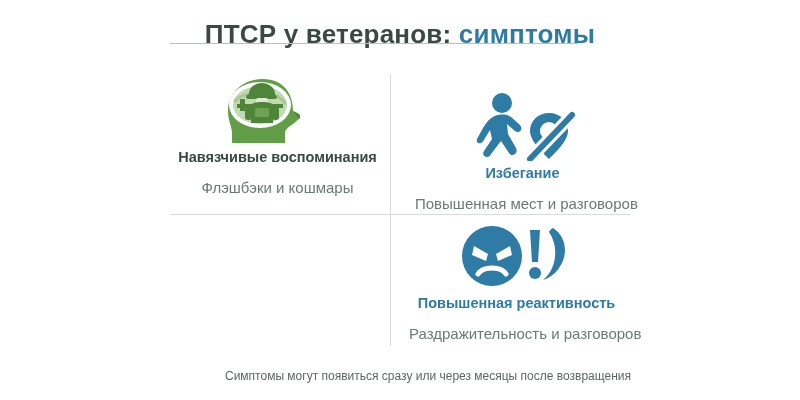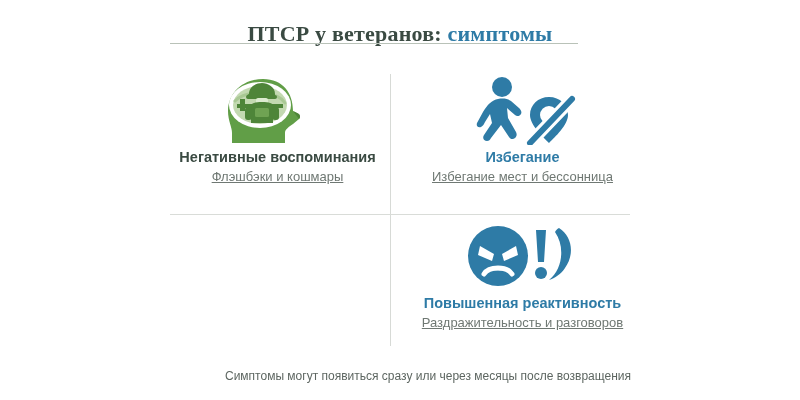--- a/index.html
+++ b/index.html
@@ -22,27 +22,26 @@
 
   
   .header {
     position: absolute;
     left: 0;
     top: 18px;
     width: 800px;
     text-align: center;
   }
   .title {
-    font-size: 22px;
+    font-size: 26px;
     font-weight: bold;
     color: #3A4A42;
     letter-spacing: 0.2px;
     line-height: 32px;
     white-space: nowrap;
-    font-family: Liberation Serif, serif;
   }
   .title .accent {
     color: #2E7BA6;
     font-weight: bold;
   }
   .title-rule {
     position: absolute;
     left: 170px;
     top: 43px;
     width: 408px;
@@ -75,43 +74,42 @@
     background: #d9dcd8;
   }
   .cell {
     position: absolute;
     width: 215px;
     height: 136px;
     box-sizing: border-box;
     text-align: center;
   }
   .cell-tl { left: 0;   top: 0; }
-  .cell-tr { left: 245px; top: 0; }
+  .cell-tr { left: 245px; top: 16px; }
   .cell-bl { left: 0;   top: 146px; }
-  .cell-br { left: 245px; top: 146px; }
+  .cell-br { left: 239px; top: 146px; }
 
   .icon-wrap {
     height: 76px;
     display: flex;
     align-items: center;
     justify-content: center;
   }
   .cell-label {
     font-size: 14.5px;
     font-weight: bold;
     line-height: 18px;
     white-space: nowrap;
   }
   .cell-sub {
-    font-size: 13px;
+    font-size: 15px;
     color: #6f7873;
     line-height: 16px;
-    margin-top: 3px;
-    white-space: nowrap;
-    text-decoration: underline;
+    margin-top: 14px;
+    white-space: nowrap;
   }
   .green-label { color: #3A4A42; }
   .blue-label  { color: #2E7BA6; }
 
   
   .footer {
     position: absolute;
     left: 0;
     top: 368px;
     width: 800px;
@@ -166,21 +164,21 @@
 
           <rect x="37" y="23" width="12" height="7" rx="2" fill="#DCEBD0"></rect>
 
           <path d="M32 31 C32 28 36 27 43 27 C50 27 54 28 54 31 L54 48 L32 48 Z" fill="#4E8539"></path>
           <rect x="36" y="33" width="14" height="9" rx="1.5" fill="#6FA353"></rect>
 
           <rect x="26" y="32" width="7" height="13" rx="3" fill="#4E8539"></rect>
           <rect x="53" y="32" width="7" height="13" rx="3" fill="#4E8539"></rect>
         </svg>
       </div>
-      <div class="cell-label green-label">Негативные воспоминания</div>
+      <div class="cell-label green-label">Навязчивые воспоминания</div>
       <div class="cell-sub">Флэшбэки и кошмары</div>
     </div>
 
     <div class="cell cell-tr">
       <div class="icon-wrap">
         <svg width="110" height="70" viewBox="0 0 110 70" aria-hidden="true">
 
           <circle cx="34" cy="12" r="10" fill="#2E7BA6"></circle>
           <path d="M30 24 C24 25 19 30 15 37 L9 48 C8 51 10 53 13 52 C15 51 16 49 17 47 L22 39 L24 48
                    L16 60 C14 63 16 66 19 66 C21 66 22 65 23 63 L33 50 L41 62 C42 64 45 65 47 63
@@ -188,21 +186,21 @@
                    L43 26 C40 24 36 23 30 24 Z" fill="#2E7BA6"></path>
 
           <path d="M81 22 C70 22 62 30 62 40 C62 50 75 62 81 68 C87 62 100 50 100 40 C100 30 92 22 81 22 Z" fill="#2E7BA6"></path>
           <circle cx="81" cy="40" r="9" fill="#ffffff"></circle>
 
           <line x1="62" y1="68" x2="104" y2="24" stroke="#ffffff" stroke-width="12" stroke-linecap="round"></line>
           <line x1="62" y1="68" x2="104" y2="24" stroke="#2E7BA6" stroke-width="6" stroke-linecap="round"></line>
         </svg>
       </div>
       <div class="cell-label blue-label">Избегание</div>
-      <div class="cell-sub">Избегание мест и бессонница</div>
+      <div class="cell-sub">Повышенная мест и разговоров</div>
     </div>
 
 
     <div class="cell cell-br">
       <div class="icon-wrap">
         <svg width="118" height="68" viewBox="0 0 118 68" aria-hidden="true">
 
           <circle cx="34" cy="34" r="30" fill="#2E7BA6"></circle>
 
           <path d="M16 24 L30 32 L28 39 L14 33 Z" fill="#ffffff"></path>

